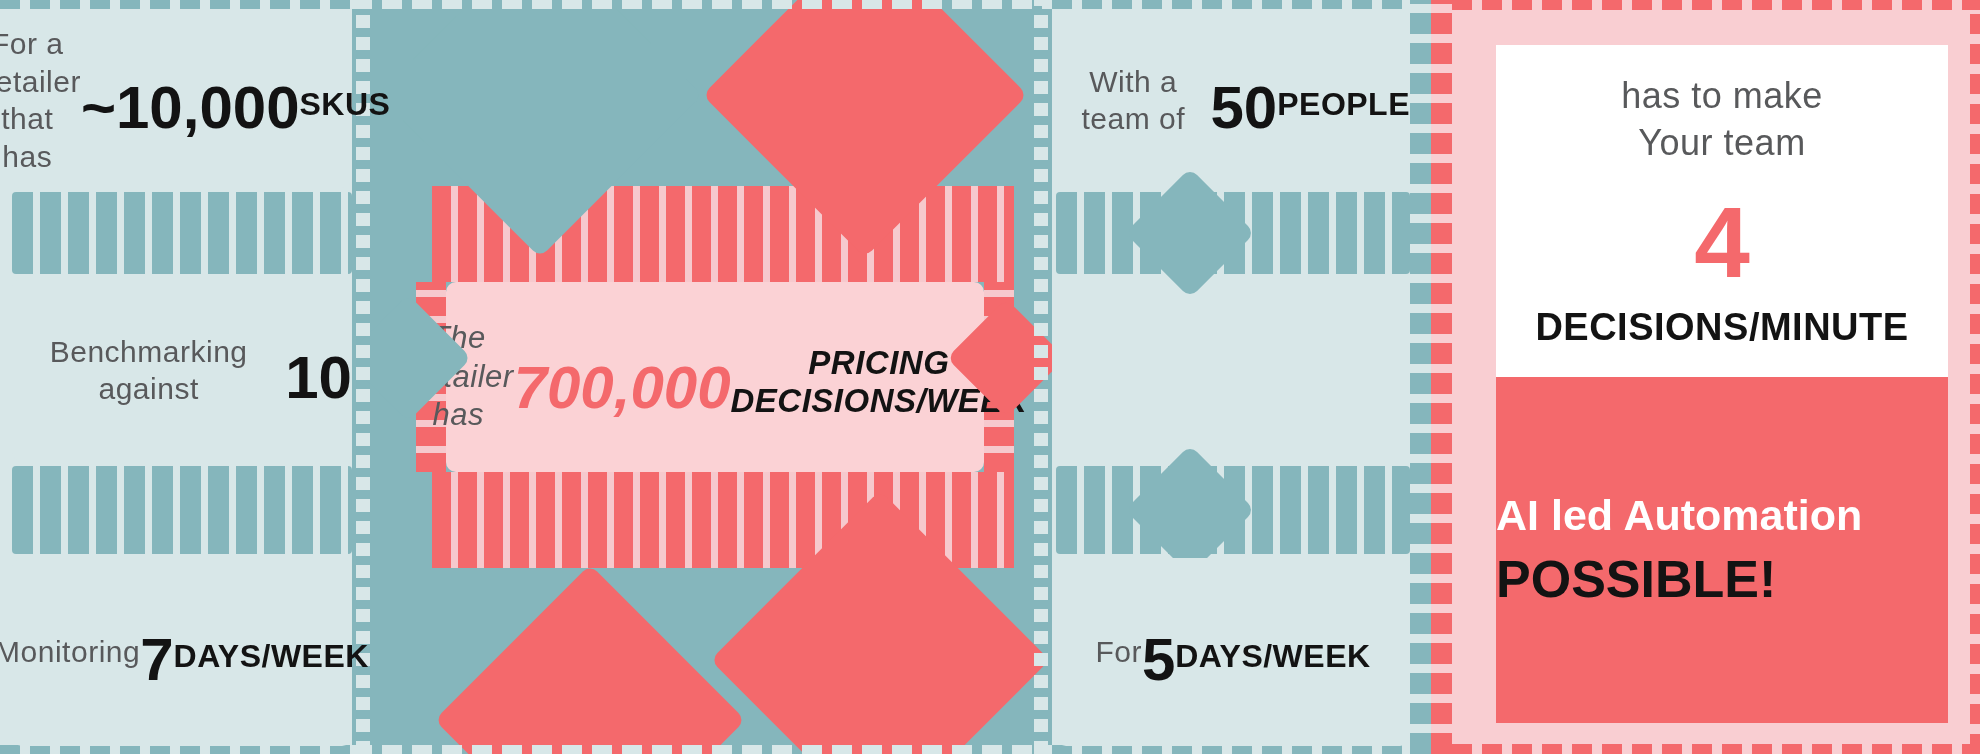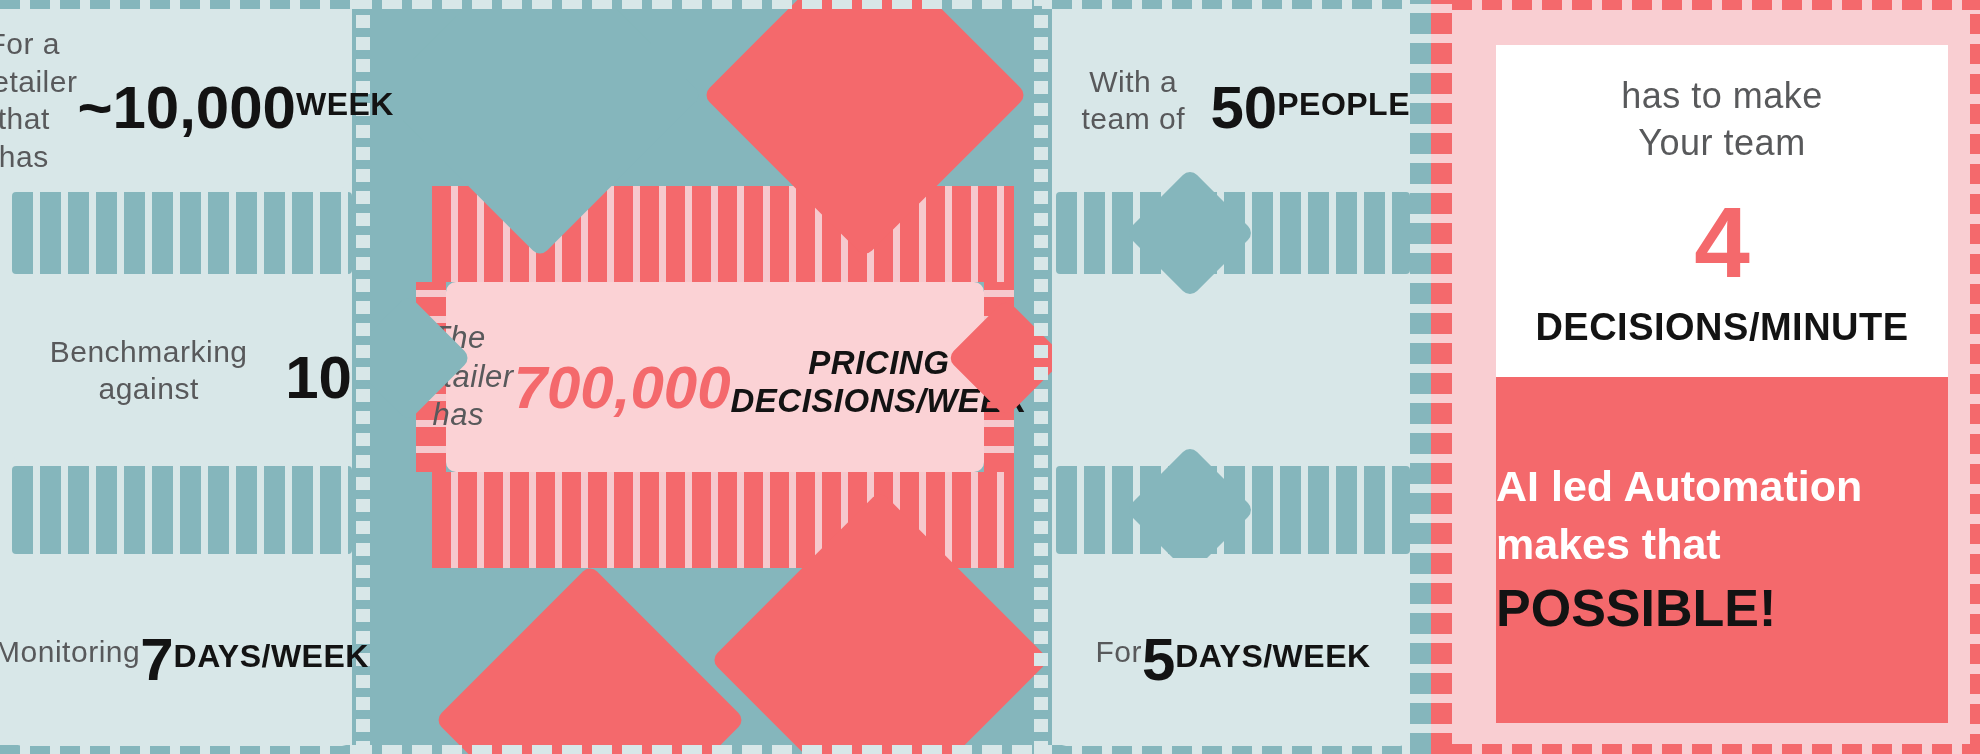--- a/index.html
+++ b/index.html
@@ -103,21 +103,21 @@
   </div>
 
   <div class="abs edge-dash-teal" style="left:0; top:0; width:352px; height:9px;"></div>
   <div class="abs edge-dash-teal" style="left:0; bottom:0; width:352px; height:9px;"></div>
   <div class="abs edge-dash-teal" style="left:1052px; top:0; width:358px; height:9px;"></div>
   <div class="abs edge-dash-teal" style="left:1052px; bottom:0; width:358px; height:9px;"></div>
 
   <div class="abs stat-box" style="left:12px; top:12px; width:340px; height:176px;">
     <div class="intro">For a Retailer that has</div>
     <div class="value">~10,000</div>
-    <div class="unit">WEEK</div>
+    <div class="unit">SKUS</div>
   </div>
   <div class="abs band-teal" style="left:12px; top:192px; width:340px; height:82px;"></div>
 
   <div class="abs stat-box" style="left:12px; top:278px; width:340px; height:184px;">
     <div class="intro">Benchmarking against</div>
     <div class="value">10</div>
   </div>
   <div class="abs band-teal" style="left:12px; top:466px; width:340px; height:88px;"></div>
 
   <div class="abs stat-box" style="left:12px; top:558px; width:340px; height:188px;">
@@ -155,18 +155,17 @@
       <div class="intro">
         <div>has to make</div>
         <div>Your team</div>
       </div>
       <div class="big-num">4</div>
       <div class="unit">DECISIONS/MINUTE</div>
     </div>
 
     <div class="abs card-red">
       <div class="line">AI led Automation</div>
-      <div class="line">makes that</div>
       <div class="line-final">POSSIBLE!</div>
     </div>
   </div>
 
 </div>
 
 </body></html>

